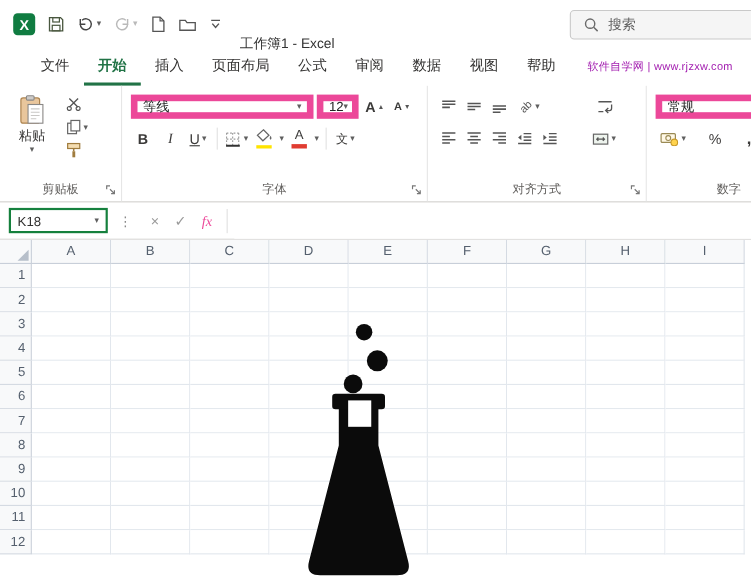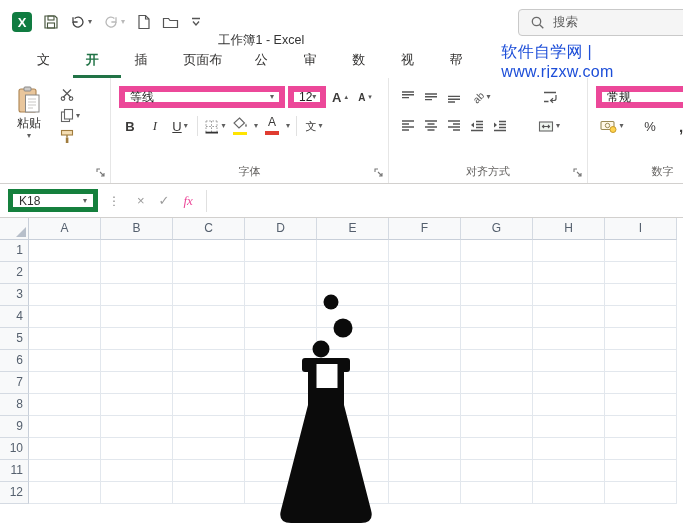--- a/index.html
+++ b/index.html
@@ -18,21 +18,21 @@
   .chev { font-size:8px; color:#5f5f5f; line-height:1; }
   .chev.dis { color:#b9b9b9; }
   .win-title { margin-left:16px; font-size:12.5px; color:#333;margin-top:36px; }
   .search-box { position:absolute; left:518px; top:9px; right:-8px; height:27px;
     background:#f5f5f5; border:1px solid #c9c9c9; border-radius:4px;
     display:flex; align-items:center; gap:8px; padding-left:11px; color:#5d5d5d; font-size:12.5px; }
   
   .tabs-row { height:34px; display:flex; align-items:center; padding-left:24px; background:#fff; }
   .tab { padding:0 13px; height:34px; line-height:32px; font-size:13px; color:#323130; cursor:default; }
   .tab.active { color:#217346; font-weight:bold; box-shadow: inset 0 -3px 0 #217346; }
-  .watermark { margin-left:16px; color:#1d4ed8; font-size:16px; letter-spacing:.3px; }
+  .watermark { margin-left:16px; color:#a21caf; font-size:10px; letter-spacing:.3px; }
   
   .ribbon { height:106px; display:flex; background:#fff; border-bottom:1px solid #d2d0ce; position:relative; }
   .rgroup { position:relative; height:100%; flex:none; }
   .rgroup + .rgroup { border-left:1px solid #e6e6e6; }
   .group-label { position:absolute; bottom:4px; left:0; right:0; text-align:center;
     font-size:11px; color:#605e5c; }
   .launcher { position:absolute; right:3px; bottom:4px; width:12px; height:12px;
     display:flex; align-items:center; justify-content:center; }
   .rg-rows { padding:6px 8px 0; }
   .rrow { display:flex; align-items:center; gap:3px; height:26px; }
@@ -54,21 +54,21 @@
   .phon { font-size:11px; color:#3b3a39; }
   
   .clip-content { display:flex; padding:6px 0 0 6px; }
   .paste-btn { width:46px; display:flex; flex-direction:column; align-items:center; gap:1px; padding-top:2px; }
   .paste-label { display:flex; flex-direction:column; align-items:center; font-size:12px; color:#323130; }
   .clip-col { display:flex; flex-direction:column; margin-left:8px; }
   .clip-col .rbtn { height:21px; justify-content:flex-start; }
   
   .fbar { height:34px; display:flex; align-items:center; border-bottom:1px solid #d2d0ce;
     padding-left:8px; background:#fff; }
-  .name-box { width:90px; height:23px; border:5px solid #15803d; background:#fff;
+  .name-box { width:90px; height:23px; border:2px solid #15803d; background:#fff;
     display:flex; align-items:center; justify-content:space-between; padding:0 6px; }
   .fbar-handle { margin:0 10px; color:#8a8a8a; font-size:12px; }
   .fbtn { color:#9a9a9a; font-size:13px; margin:0 7px; }
   .fx { font-family:"Liberation Serif", serif; font-style:italic; color:#ec4899; font-size:13px; margin:0 7px; }
   .fbar .vline { width:1px; height:22px; background:#e0e0e0; margin:0 6px; }
   .formula-input { flex:1; height:100%; background:#fff; }
   
   .grid { position:relative; height:313px; background:#fff; overflow:hidden; }
   .g-row { display:flex; height:22px; }
   .corner { width:29px; flex:none; background:#f8f9fa; border-right:1px solid #c8cfd9;
@@ -187,20 +187,21 @@
           </div>
           <div class="rbtn">
             <svg width="14" height="15" viewBox="0 0 14 15">
               <rect x="1.5" y="1.5" width="11" height="4.5" fill="#f4ddb2" stroke="#a07c3e" stroke-width="1.1"></rect>
               <path d="M7 6 v2.5" stroke="#a07c3e" stroke-width="1.4"></path>
               <rect x="5.8" y="8.5" width="2.6" height="5.5" fill="#a07c3e"></rect>
             </svg>
           </div>
         </div>
       </div>
+      <div class="group-label">剪贴板</div>
       <div class="launcher">
         <svg width="10" height="10" viewBox="0 0 10 10">
           <path d="M1 4 V1 h3 M4 4 l4 4 M8 5 v3 h-3" fill="none" stroke="#777" stroke-width="1.1"></path>
         </svg>
       </div>
     </div>
 
     <div class="rgroup" style="width:278px;">
       <div class="rg-rows">
         <div class="rrow">

